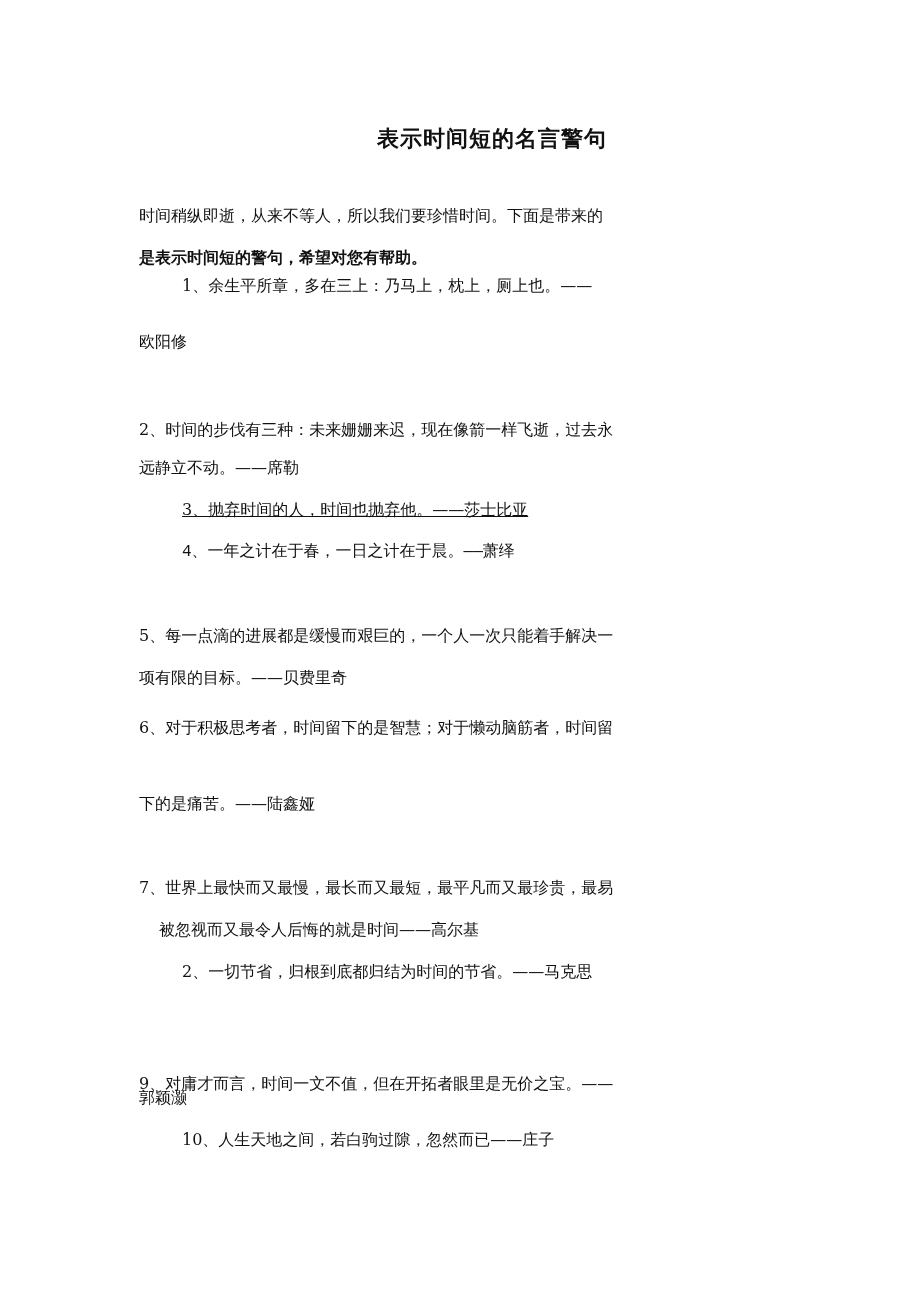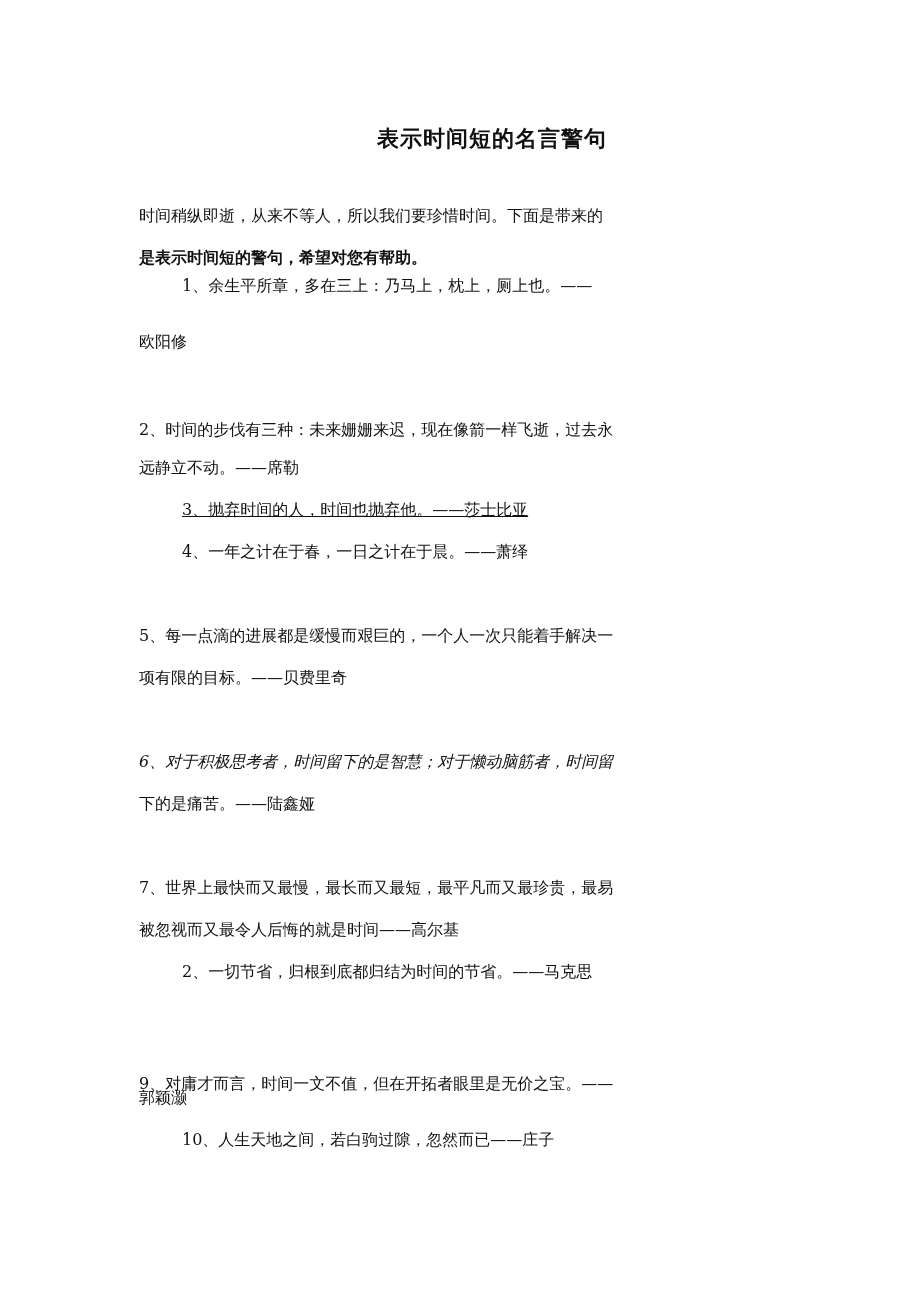--- a/index.html
+++ b/index.html
@@ -17,25 +17,25 @@
 <div>
   <div class="title">表示时间短的名言警句</div>
   <div id="body-lines">
       <div class="line" style="top: 204px;">时间稍纵即逝，从来不等人，所以我们要珍惜时间。下面是带来的</div>
       <div class="line" style="top: 246px; font-weight: bold;">是表示时间短的警句，希望对您有帮助。</div>
       <div class="line ind" style="top: 274px;">1、余生平所章，多在三上：乃马上，枕上，厕上也。——</div>
       <div class="line" style="top: 330px;">欧阳修</div>
       <div class="line" style="top: 390px; margin-top: 28px;">2、时间的步伐有三种：未来姗姗来迟，现在像箭一样飞逝，过去永</div>
       <div class="line" style="top: 456px;">远静立不动。——席勒</div>
       <div class="line ind" style="top: 498px; text-decoration: underline;">3、抛弃时间的人，时间也抛弃他。——莎士比亚</div>
-      <div class="line ind" style="top: 540px;">4、一年之计在于春，一日之计在于晨。——萧绎</div>
+      <div class="line ind" style="top: 540px; font-family: Liberation Mono, monospace;">4、一年之计在于春，一日之计在于晨。——萧绎</div>
       <div class="line" style="top: 624px;">5、每一点滴的进展都是缓慢而艰巨的，一个人一次只能着手解决一</div>
       <div class="line" style="top: 666px;">项有限的目标。——贝费里奇</div>
-      <div class="line" style="top: 750px; font-style: italic;">6、对于积极思考者，时间留下的是智慧；对于懒动脑筋者，时间留</div>
+      <div class="line" style="top: 716px;">6、对于积极思考者，时间留下的是智慧；对于懒动脑筋者，时间留</div>
       <div class="line" style="top: 792px; text-align: right;">下的是痛苦。——陆鑫娅</div>
       <div class="line" style="top: 876px;">7、世界上最快而又最慢，最长而又最短，最平凡而又最珍贵，最易</div>
-      <div class="line" style="top: 918px;">被忽视而又最令人后悔的就是时间——高尔基</div>
+      <div class="line" style="top: 918px; margin-left: 20px;">被忽视而又最令人后悔的就是时间——高尔基</div>
       <div class="line ind" style="top: 960px;">2、一切节省，归根到底都归结为时间的节省。——马克思</div>
       <div class="line" style="top: 1044px; margin-top: 28px;">9、对庸才而言，时间一文不值，但在开拓者眼里是无价之宝。——</div>
       <div class="line" style="top: 1086px;">郭颖灏</div>
       <div class="line ind" style="top: 1128px;">10、人生天地之间，若白驹过隙，忽然而已——庄子</div>
     </div>
 </div>
 
 </body></html>

